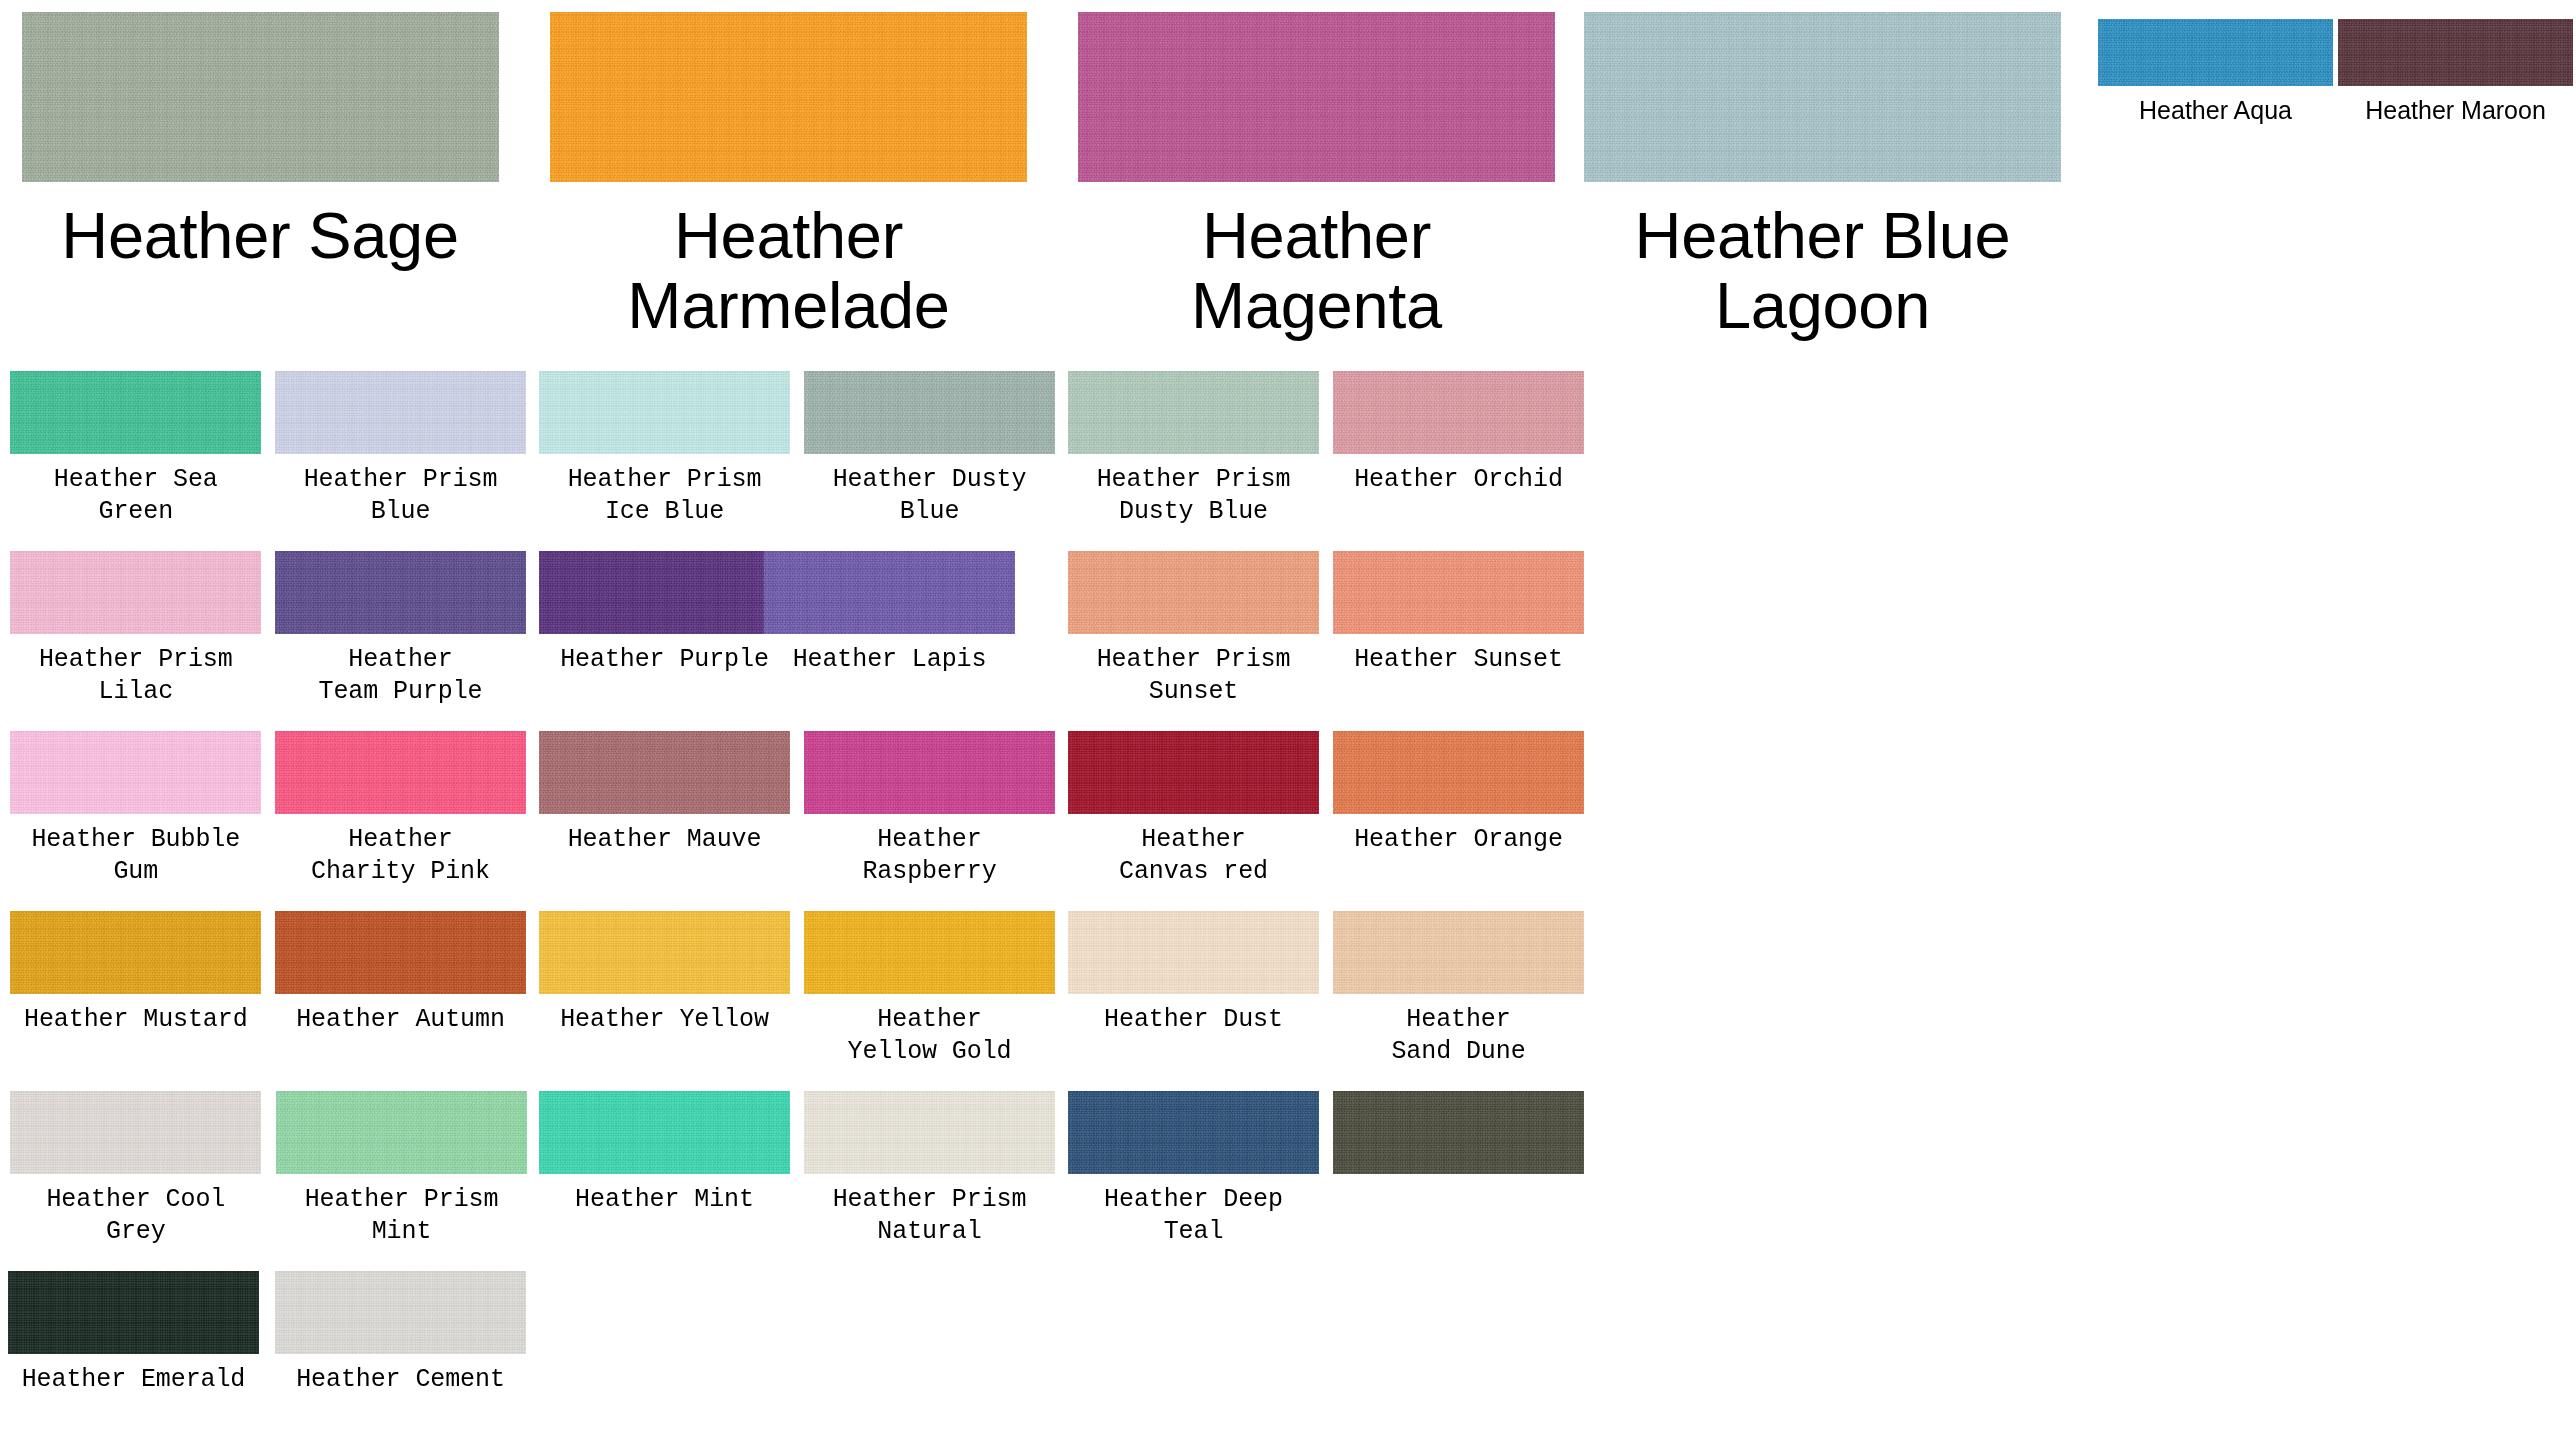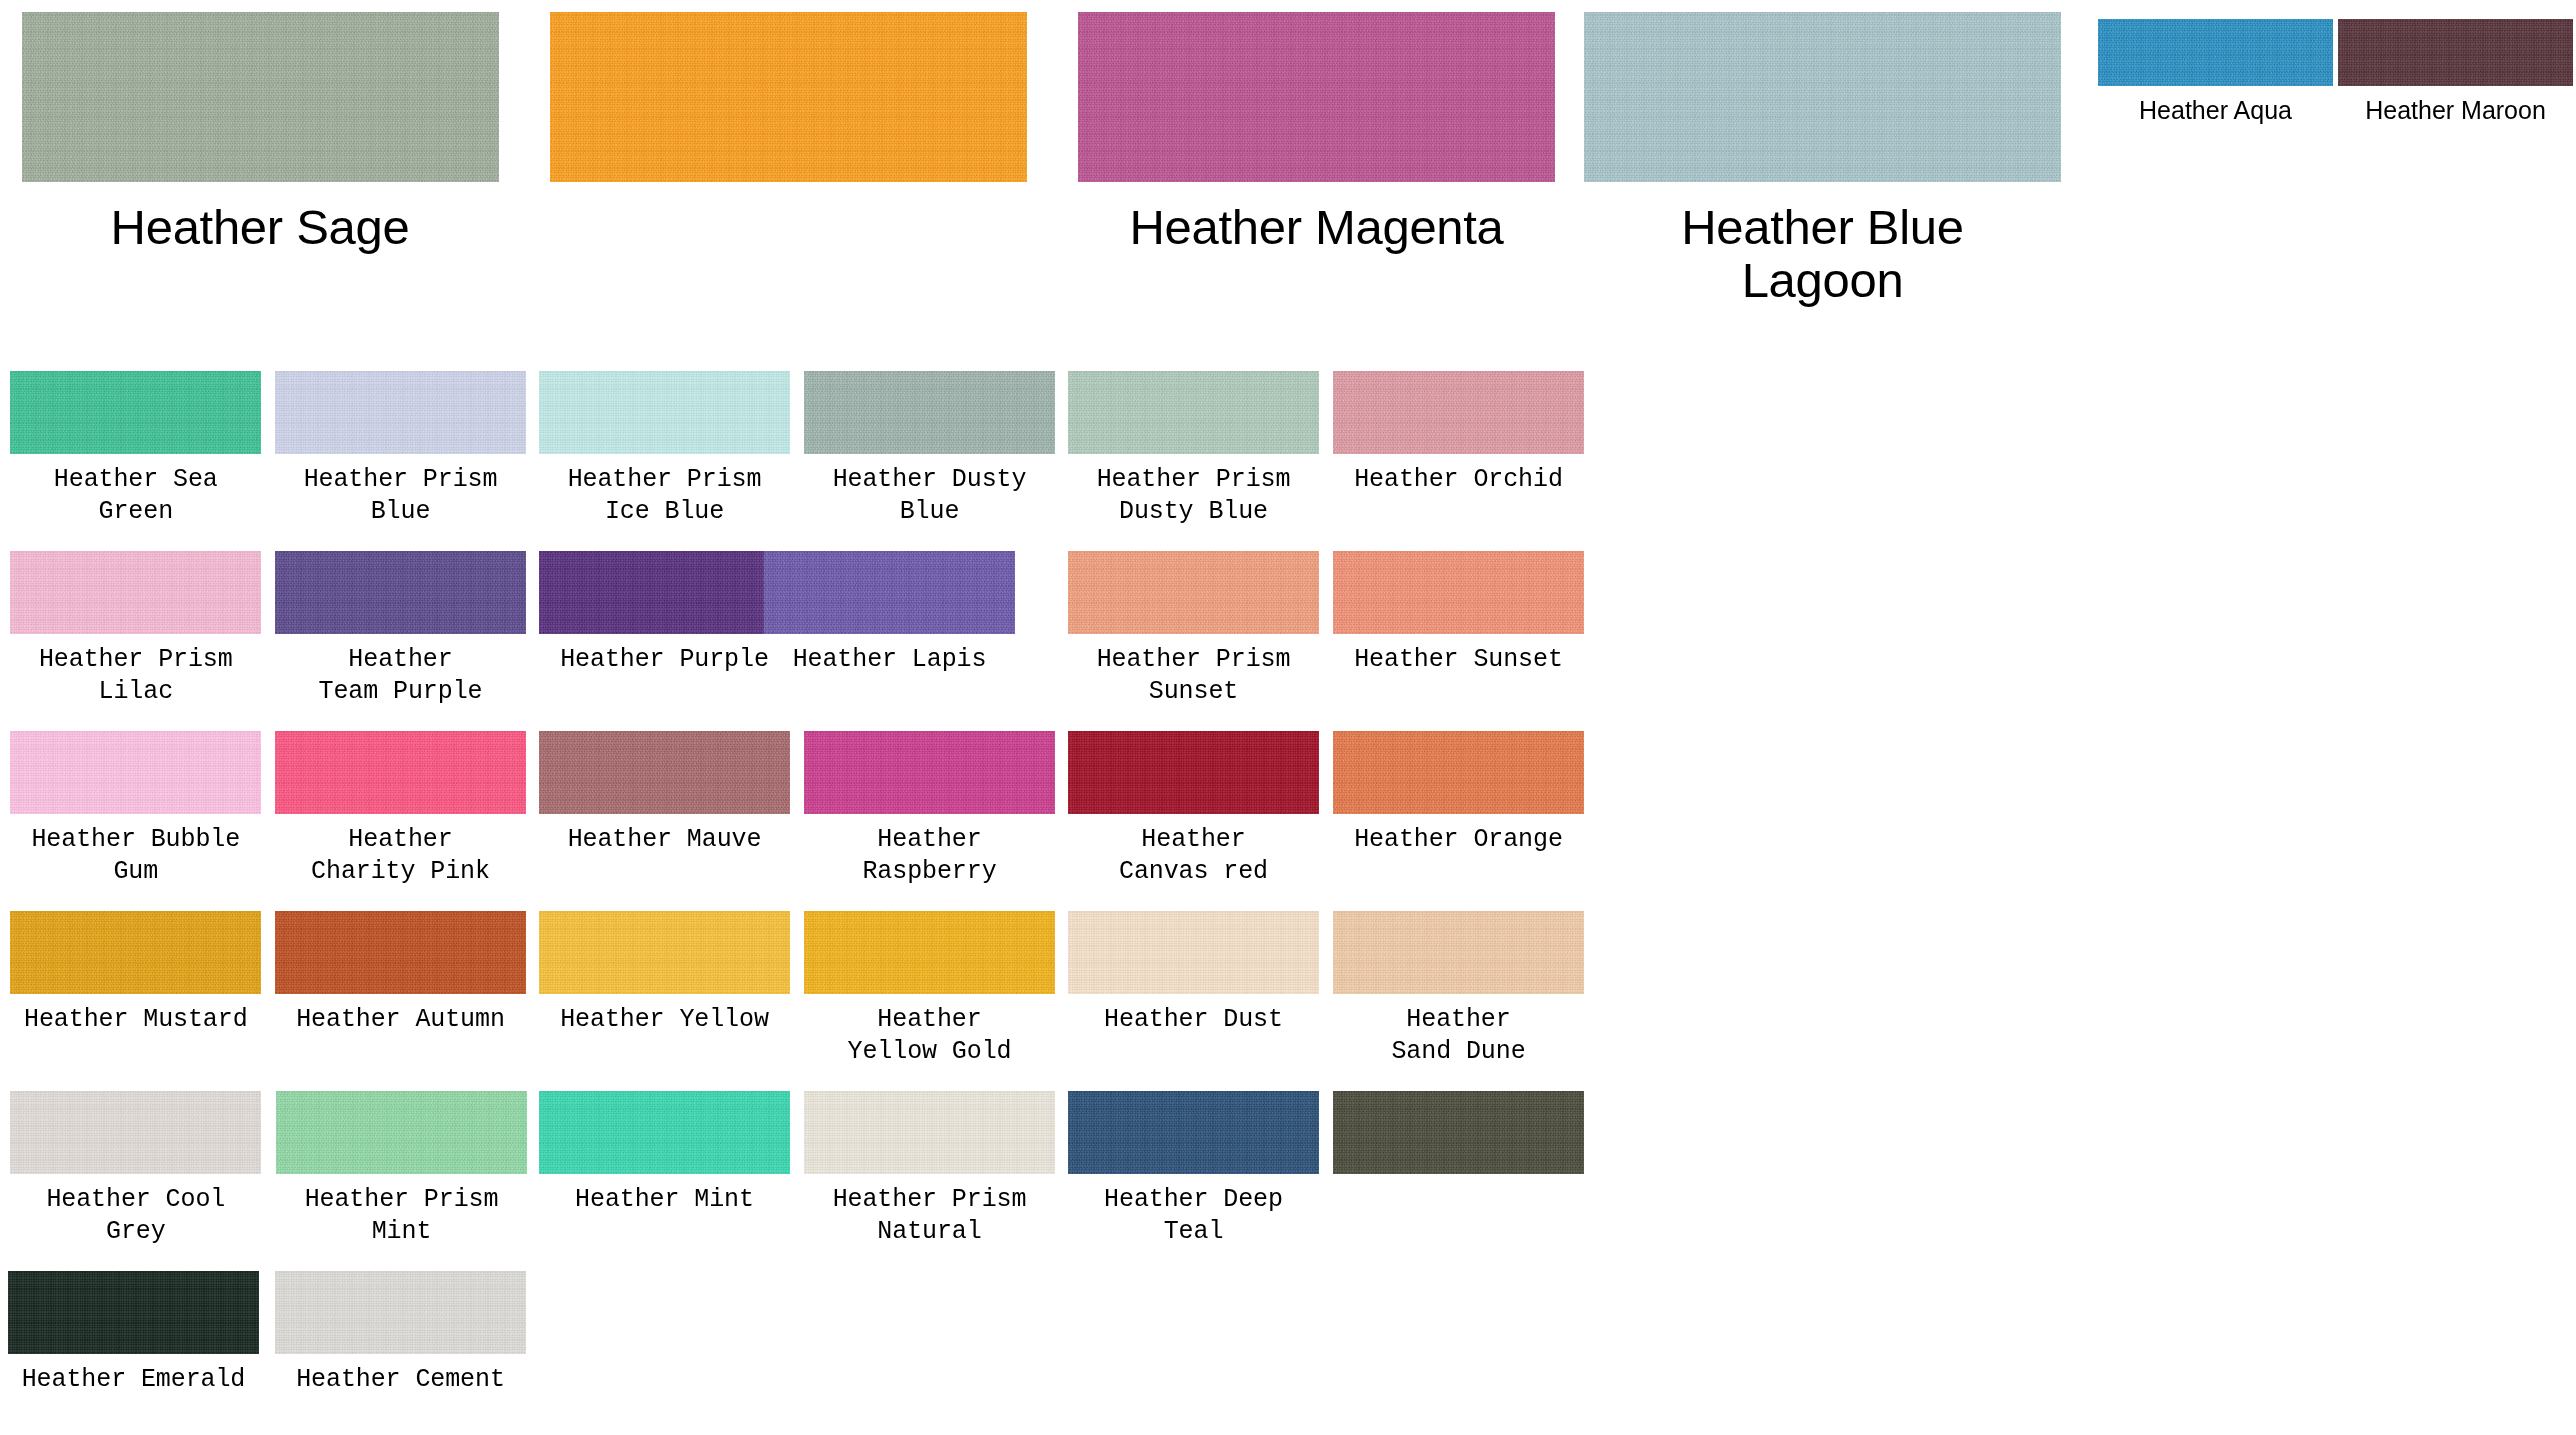--- a/index.html
+++ b/index.html
@@ -72,21 +72,21 @@
     position: absolute;
     top: 12px;
   }
   .hero-cell .swatch {
     width: 100%;
     height: 170px;
   }
   .hero-cell .hero-label {
     display: block;
     text-align: center;
-    font-size: 49px;
+    font-size: 65px;
     line-height: 1.08;
     margin-top: 19px;
     letter-spacing: -0.3px;
     white-space: pre-line;
   }
 
   .hero-small {
     position: absolute;
     top: 19px;
     width: 235px;
@@ -140,20 +140,21 @@
 </head>
 <body style="background: rgb(255, 255, 255); color: rgb(0, 0, 0);">
 
 <div id="hero-row">
     <div class="hero-cell" style="left: 21.5px; width: 477px;">
       <div class="swatch" title="Heather Sage" style="background: rgb(157, 171, 153);"></div>
       <span class="hero-label">Heather Sage</span>
     </div>
     <div class="hero-cell" style="left: 550px; width: 477px;">
       <div class="swatch" title="Heather Marmelade" style="background: rgb(248, 156, 33);"></div>
+      <span class="hero-label">Heather Marmelade</span>
     </div>
     <div class="hero-cell" style="left: 1078px; width: 477px;">
       <div class="swatch" title="Heather Magenta" style="background: rgb(184, 83, 143);"></div>
       <span class="hero-label">Heather Magenta</span>
     </div>
     <div class="hero-cell" style="left: 1584px; width: 477px;">
       <div class="swatch" title="Heather Blue
 Lagoon" style="background: rgb(165, 194, 199);"></div>
       <span class="hero-label">Heather Blue
 Lagoon</span>

